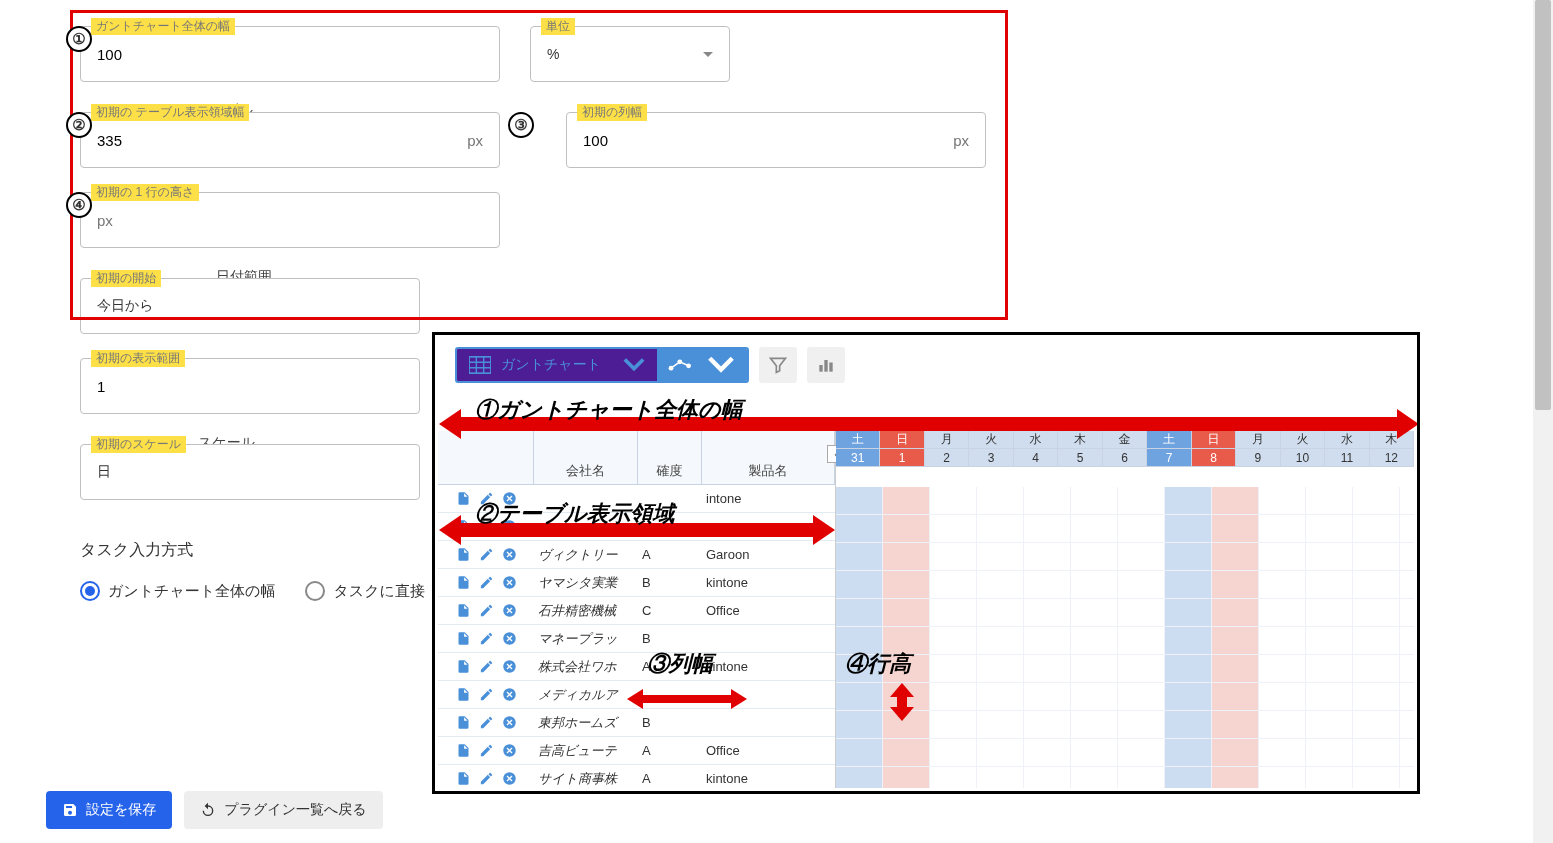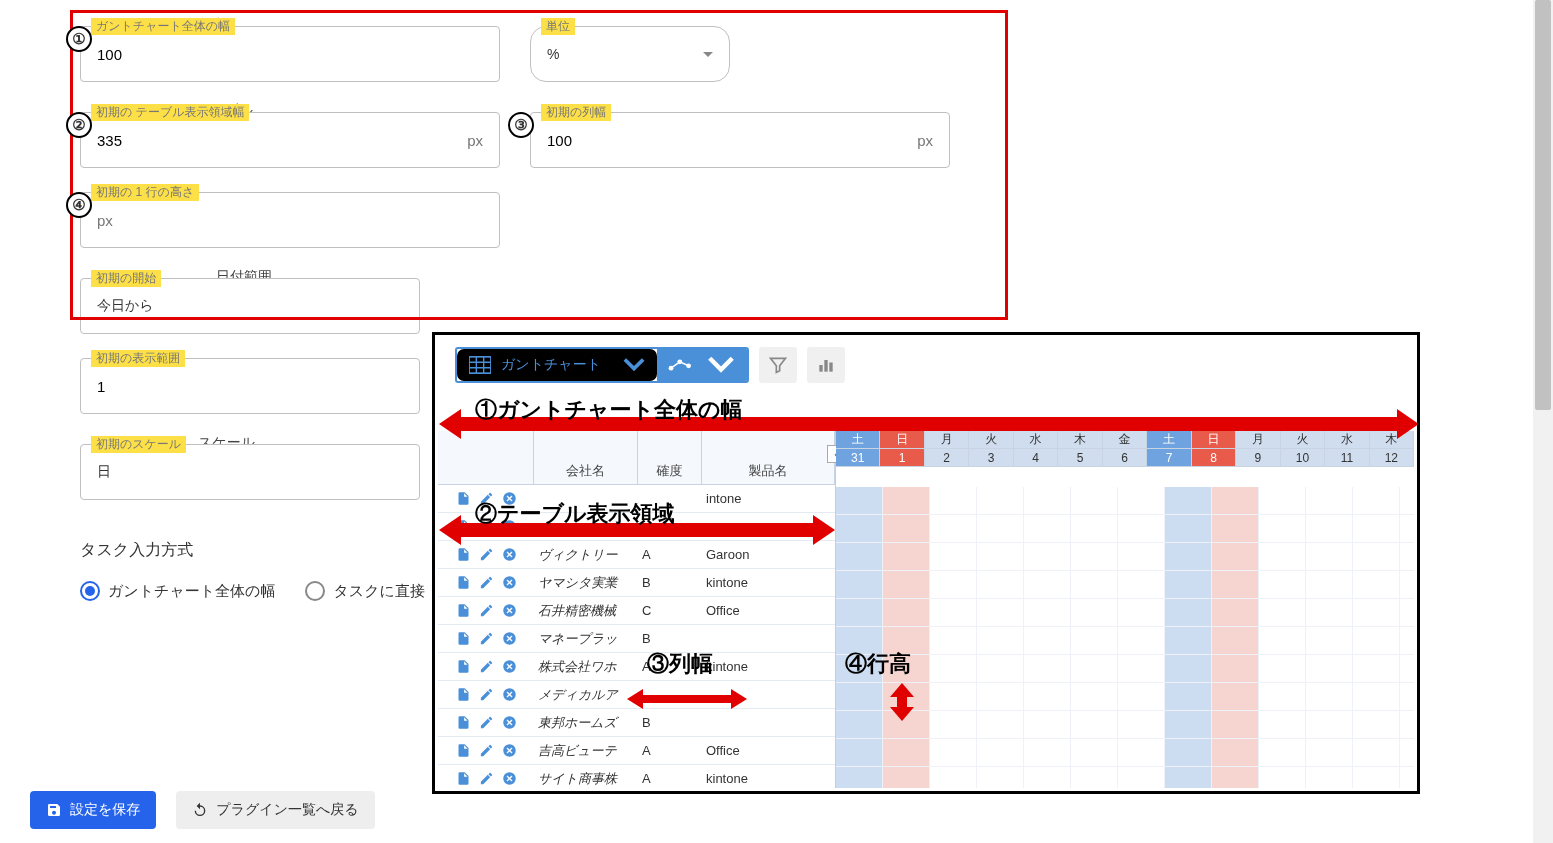--- a/index.html
+++ b/index.html
@@ -27,40 +27,40 @@
 .num-marker { position: absolute; width: 26px; height: 26px; border: 2px solid #000; border-radius: 50%; display: flex; align-items: center; justify-content: center; font-size: 15px; font-weight: bold; background: #fff; z-index: 10; }
 
 .task-mode { margin-top: 40px; padding-left: 20px; }
 .task-mode-title { font-size: 16px; color: #333; margin-bottom: 20px; }
 .radio-row { display: flex; gap: 30px; align-items: center; }
 .radio-item { display: flex; align-items: center; gap: 8px; font-size: 15px; }
 .radio-outer { width: 20px; height: 20px; border: 2px solid #888; border-radius: 50%; display: flex; align-items: center; justify-content: center; }
 .radio-outer.on { border-color: #2563eb; }
 .radio-inner { width: 10px; height: 10px; background: #2563eb; border-radius: 50%; }
 
-.bottom-bar { position: absolute; left: 30px; bottom: 14px; display: flex; gap: 20px; z-index: 20; }
+.bottom-bar { position: absolute; left: 46px; bottom: 14px; display: flex; gap: 12px; z-index: 20; }
 .btn { display: flex; align-items: center; gap: 8px; padding: 10px 16px; border-radius: 4px; font-size: 14px; cursor: pointer; border: none; }
 .btn-primary { background: #2563eb; color: #fff; }
 .btn-secondary { background: #eee; color: #333; }
 .btn svg { width: 16px; height: 16px; }
 
 .overlay { position: absolute; left: 432px; top: 332px; width: 988px; height: 462px; border: 3px solid #000; background: #fff; z-index: 15; overflow: hidden; }
 
 .ov-toolbar { display: flex; align-items: center; gap: 10px; padding: 12px 20px; }
 .view-select { display: flex; align-items: center; border: 2px solid #4a90d9; border-radius: 3px; overflow: hidden; height: 36px; }
-.vs-left { display: flex; align-items: center; gap: 10px; padding: 0 12px; color: #4a90d9; background: #000000; width: 200px; height: 100%; border-radius: 7px; }
+.vs-left { display: flex; align-items: center; gap: 10px; padding: 0 12px; color: #4a90d9; background: #4c1d95; width: 200px; height: 100%; }
 .vs-left svg { width: 22px; height: 18px; }
 .vs-caret { margin-left: auto; color: #4a90d9; }
 .vs-right { display:flex; align-items:center; justify-content:center; gap:6px; background: #4a90d9; color: #fff; padding: 0 10px; height: 100%; width: 90px; }
 .vs-right svg { width: 40px; height: 18px; }
 .vs-right-caret { color:#fff; }
 .tool-btn { width: 38px; height: 36px; display: flex; align-items: center; justify-content: center; background: #f0f0f0; border-radius: 3px; }
 .tool-btn svg { width: 20px; height: 20px; fill: #888; color:#888; }
 
-.ann-title { position: absolute; font-size: 22px; font-weight: bold; color: #000; z-index: 30; }
+.ann-title { position: absolute; font-size: 22px; font-weight: bold; color: #000; z-index: 30; font-style: italic; }
 .ann-title.t1 { left: 40px; top: 60px; }
 .ann-title.t2 { left: 40px; top: 164px; }
 .ann-title.t3 { left: 212px; top: 314px; }
 .ann-title.t4 { left: 410px; top: 314px; }
 
 .arrow-h { position: absolute; height: 14px; background: #e00000; z-index: 25; }
 .arrow-h::before, .arrow-h::after { content: ""; position: absolute; top: -8px; width: 0; height: 0; border-top: 15px solid transparent; border-bottom: 15px solid transparent; }
 .arrow-h::before { left: -18px; border-right: 22px solid #e00000; }
 .arrow-h::after { right: -18px; border-left: 22px solid #e00000; }
 .arrow-1 { left: 22px; top: 82px; width: 944px; }
@@ -123,40 +123,40 @@
   <div class="settings-panel">
 
     <div class="section" style="margin-top:10px;">
       <div class="section-label">全体</div>
       <div class="num-marker" style="left:6px; top:0;">①</div>
       <div class="field-row" style="margin-top:18px;">
         <div class="field" style="max-width:420px;">
           <span class="field-label">ガントチャート全体の幅</span>
           <input class="field-input" value="100" style="">
         </div>
-        <div class="field" style="max-width:200px; flex:0 0 200px;border-radius:16px;">
+        <div class="field" style="max-width:200px; flex:0 0 200px;">
           <span class="field-label">単位</span>
           <span style="flex:1;">%</span>
           <span class="dropdown-arrow"></span>
         </div>
         <div style="flex:1;"></div>
       </div>
     </div>
 
     <div class="section" style="margin-top:30px;">
       <div class="section-label">テーブル</div>
       <div class="num-marker" style="left:6px; top:0;">②</div>
       <div class="num-marker" style="left:448px; top:0;">③</div>
       <div class="field-row" style="margin-top:18px;justify-content:flex-end;">
         <div class="field" style="max-width:420px;">
           <span class="field-label">初期の テーブル表示領域幅</span>
           <input class="field-input" value="335" style="">
           <span class="field-suffix">px</span>
         </div>
-        <div class="field" style="max-width:420px;">
+        <div class="field" style="max-width:420px;margin-left:36px;">
           <span class="field-label">初期の列幅</span>
           <input class="field-input" value="100" style="">
           <span class="field-suffix">px</span>
         </div>
         <div style="flex:1;"></div>
       </div>
       <div class="num-marker" style="left:6px; top:80px;">④</div>
       <div class="field-row" style="margin-top:24px;">
         <div class="field" style="max-width:420px;gap:29px;">
           <span class="field-label">初期の 1 行の高さ</span>

